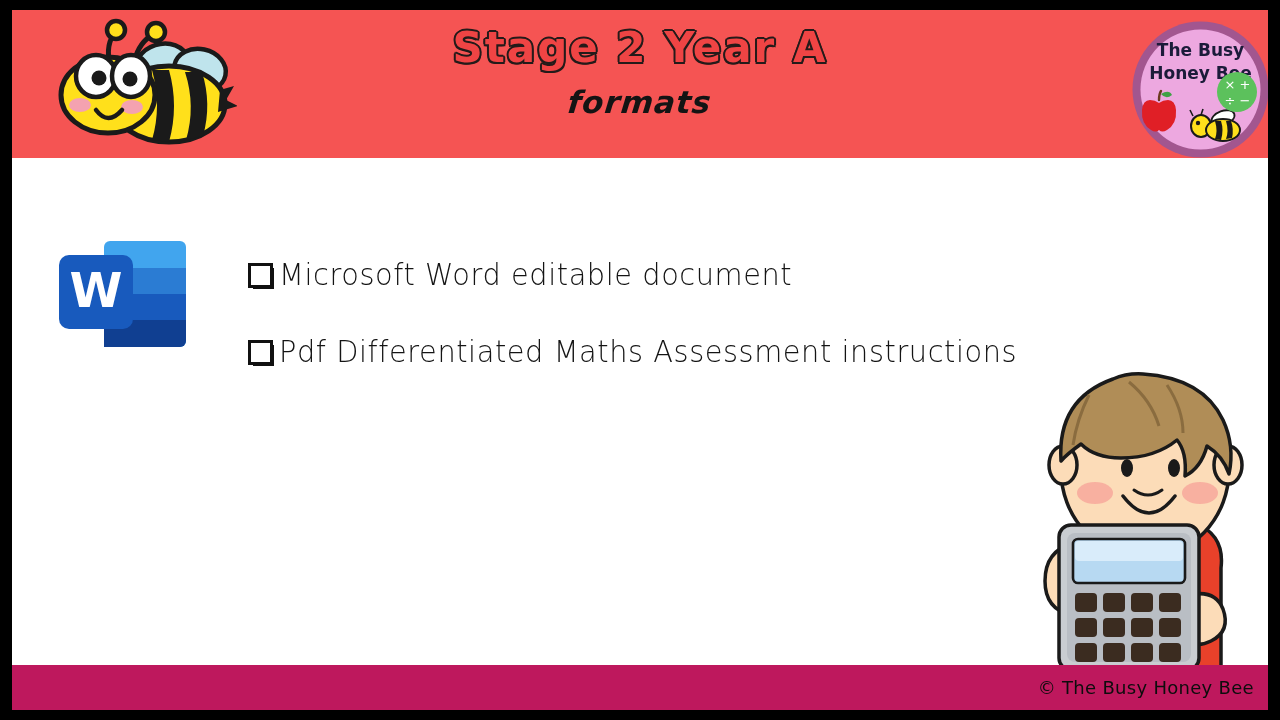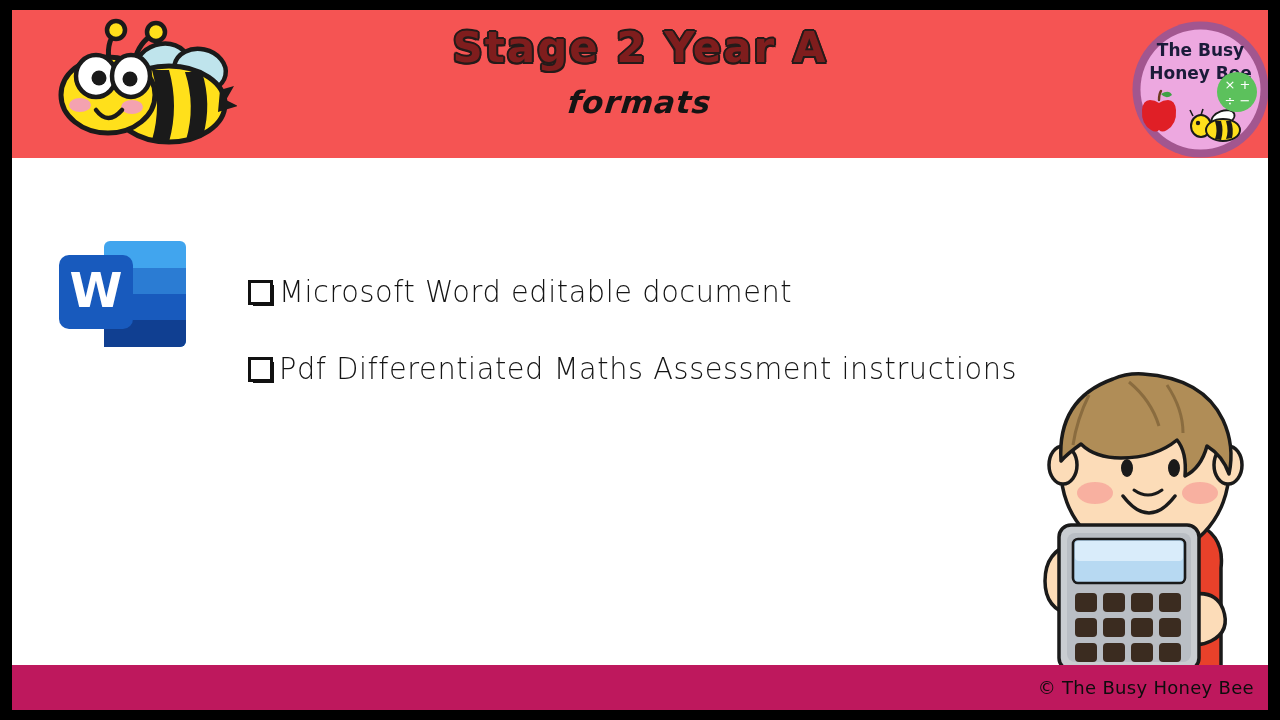--- a/index.html
+++ b/index.html
@@ -54,21 +54,21 @@
     justify-content: flex-start;
     padding-top: 16px;
     box-sizing: border-box;
     pointer-events: none;
   }
   #page-title {
     font-family: "DejaVu Sans", sans-serif;
     font-weight: bold;
     font-size: 42px;
     letter-spacing: 2px;
-    color: #7f1d1d;
+    color: #ef4444;
     -webkit-text-stroke: 2px #241b1a;
     paint-order: stroke fill;
     text-shadow:
        2px 0 0 #241b1a, -2px 0 0 #241b1a, 0 2px 0 #241b1a, 0 -2px 0 #241b1a,
        1.5px 1.5px 0 #241b1a, -1.5px 1.5px 0 #241b1a, 1.5px -1.5px 0 #241b1a, -1.5px -1.5px 0 #241b1a;
     line-height: 1.05;
     margin: 0;
   }
   #page-subtitle {
     font-family: "DejaVu Sans", sans-serif;
@@ -121,21 +121,21 @@
     left: 77px;
     top: 274px;
     width: 125px;
     height: 152px;
   }
 
   
   #checklist {
     position: absolute;
     left: 236px;
-    top: 105px;
+    top: 88px;
     width: 800px;
     text-align: center;
   }
   .check-row {
     display: flex;
     align-items: center;
     height: 58px;
     margin-bottom: 19px;
   }
   .check-row:last-child { margin-bottom: 0; }

